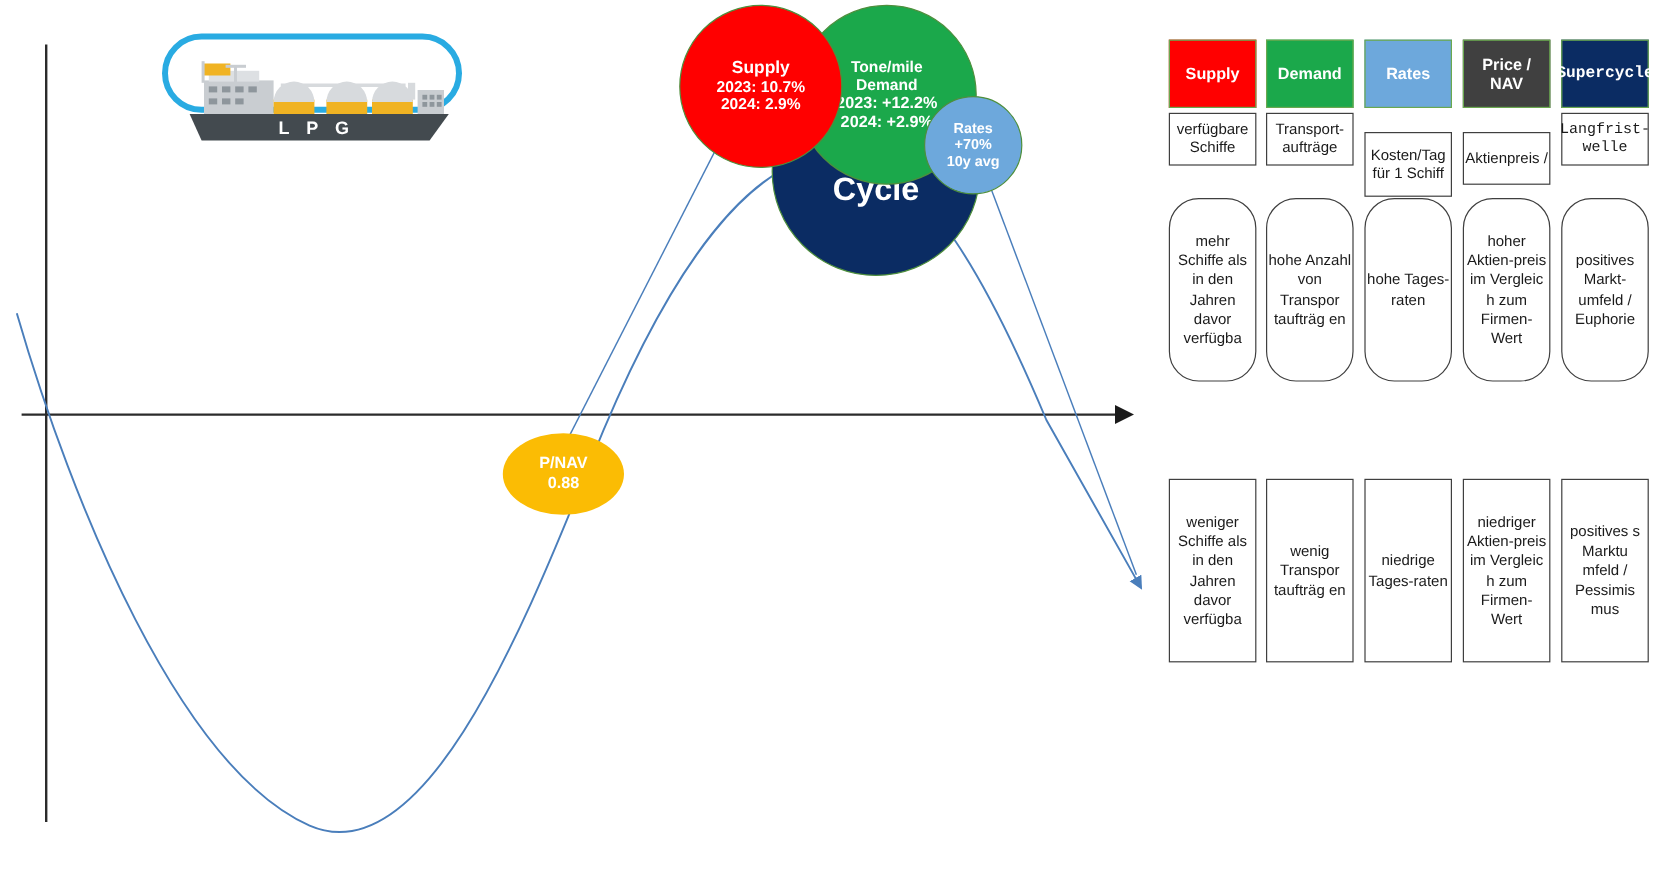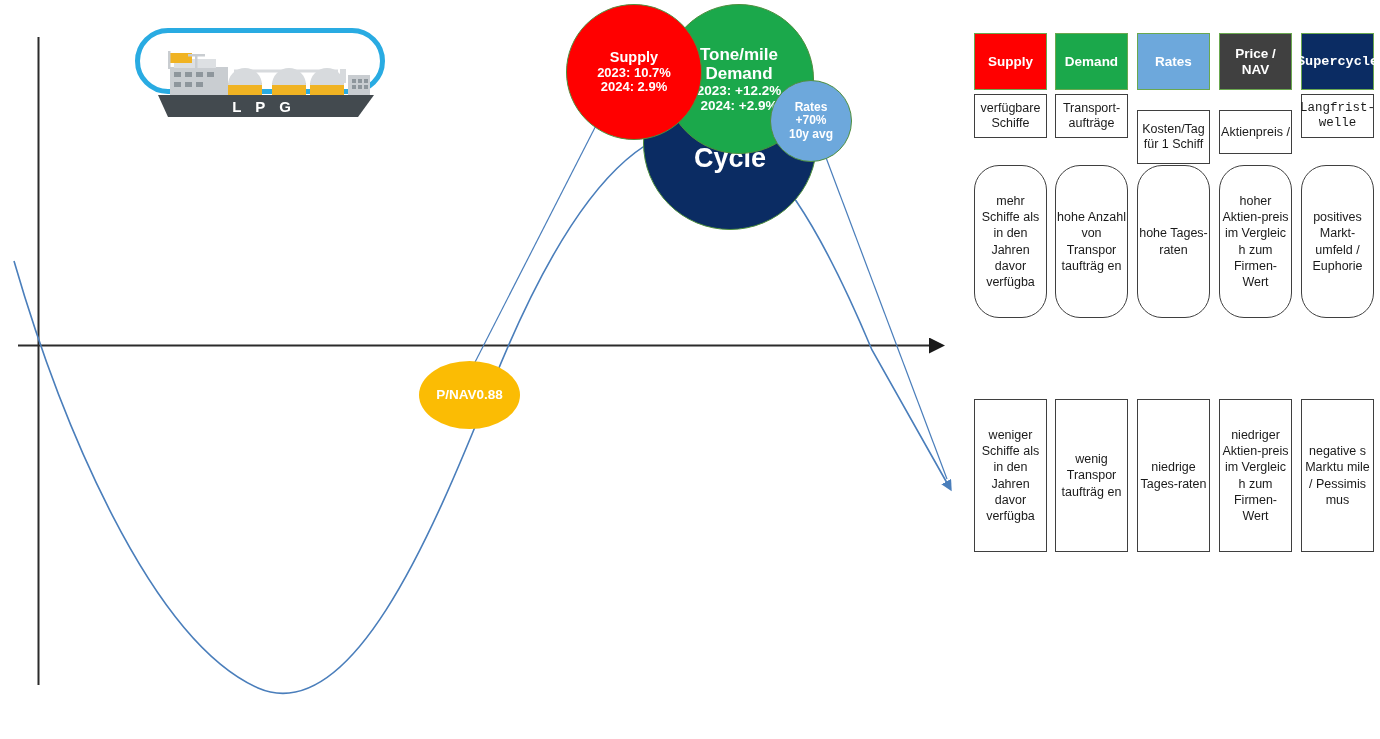--- a/index.html
+++ b/index.html
@@ -31,27 +31,27 @@
   .b-supply{left:566px;top:4px;width:134px;height:134px;background:#FF0000;
     border:1px solid #4e8f3d;z-index:4;font-size:13px;}
   .b-demand{left:664px;top:4px;width:148px;height:148px;background:#1BA84B;
     border:1px solid #4e8f3d;z-index:3;font-size:13.5px;}
   .b-super{left:643px;top:56px;width:172px;height:172px;background:#0B2C63;
     border:1px solid #4e8f3d;z-index:2;font-size:27px;}
   .b-rates{left:770px;top:80px;width:80px;height:80px;background:#6DA8DC;
     border:1px solid #4e8f3d;z-index:5;font-size:12px;}
   .bubble .ln{display:block;}
   .b-supply .t1{font-size:14.5px;}
-  .b-demand .t1{font-size:17px;}
+  .b-demand .t1{font-size:13px;}
 
   
   .pnav{
     position:absolute;left:419px;top:361px;width:101px;height:68px;
     background:#FBBC04;border-radius:50%;
-    display:flex;flex-direction:row;align-items:center;justify-content:center;
+    display:flex;flex-direction:column;align-items:center;justify-content:center;
     color:#ffffff;font-weight:bold;font-size:13.5px;line-height:1.25;z-index:6;
   }
 
   
   .matrix{position:absolute;left:974px;top:33px;width:406px;height:520px;}
   .mcol{position:absolute;top:0;width:73px;}
   .hdr{
     height:57px;box-sizing:border-box;border:1px solid #6aa84f;
     display:flex;align-items:center;justify-content:center;text-align:center;
     color:#ffffff;font-weight:bold;font-size:13.5px;line-height:1.15;
@@ -209,18 +209,18 @@
       <div class="hdr" style="background:#404040;">Price / NAV</div>
       <div class="sub" style="height:44px;margin-top:16px;">Aktienpreis /</div>
       <div class="cell up">hoher Aktien-preis im Vergleic h zum Firmen-Wert</div>
       <div class="cell dn">niedriger Aktien-preis im Vergleic h zum Firmen-Wert</div>
     </div>
 
     <div class="mcol" style="left:327px;">
       <div class="hdr" style="background:#0B2C63;font-family:Liberation Mono, monospace;">Supercycle</div>
       <div class="sub" style="height:44px;font-family:Liberation Mono, monospace;">Langfrist-welle</div>
       <div class="cell up">positives Markt-umfeld / Euphorie</div>
-      <div class="cell dn">negative s Marktu mile / Pessimis mus</div>
+      <div class="cell dn">positives s Marktu mfeld / Pessimis mus</div>
     </div>
 
   </div>
 
 </div>
 
 </body></html>

